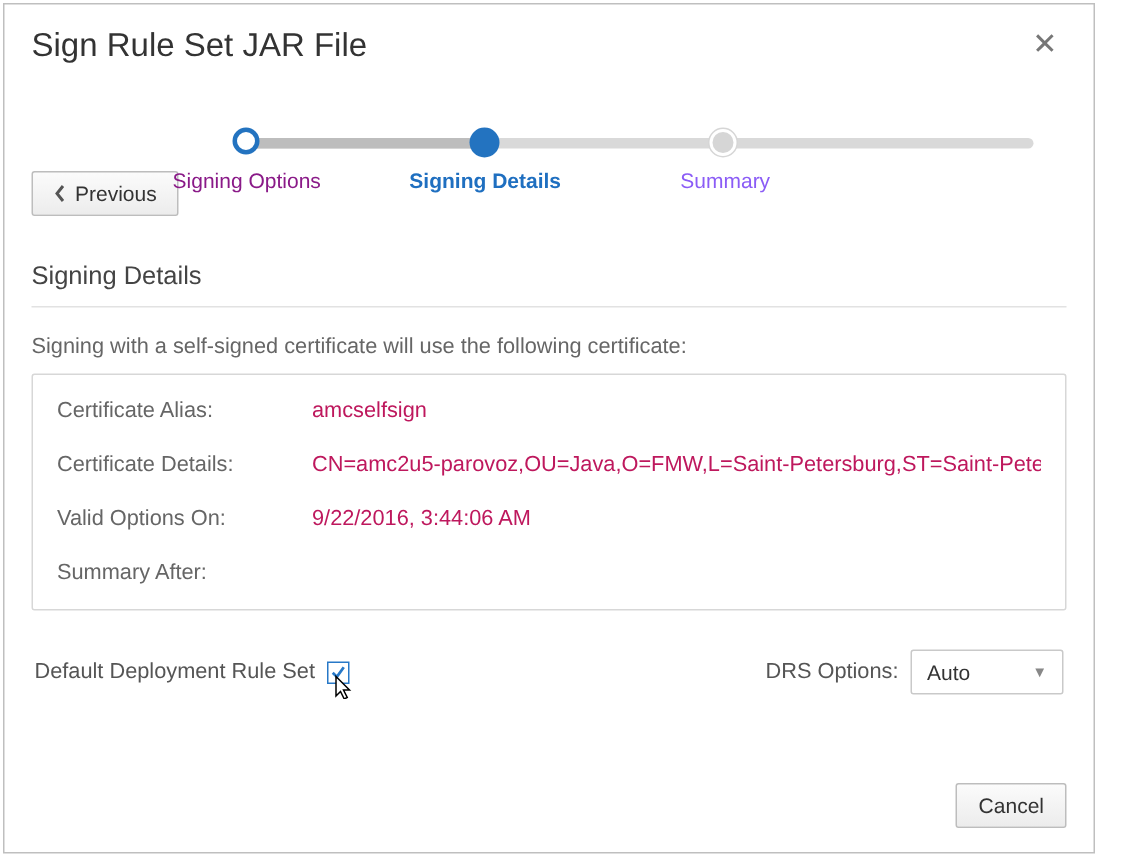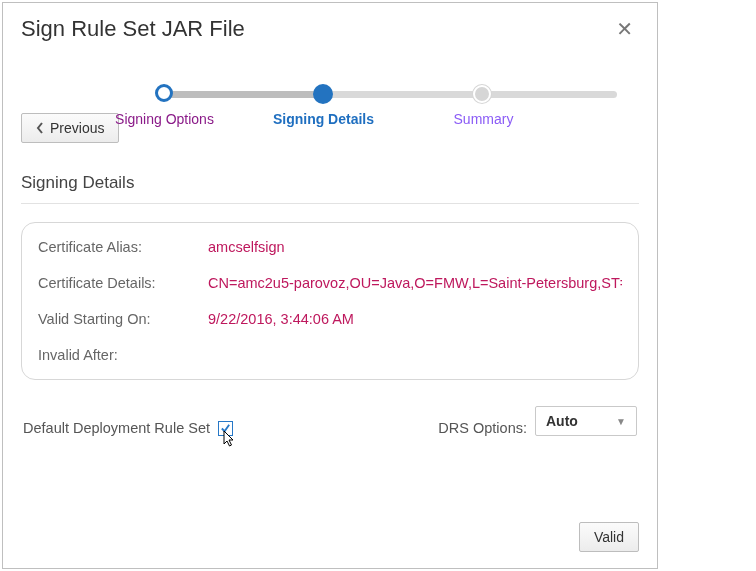--- a/index.html
+++ b/index.html
@@ -5,21 +5,21 @@
   * { box-sizing: border-box; }
   body {
     margin: 0;
     font-family: "Segoe UI", Arial, sans-serif;
     background: #fff;
     width: 756px;
     height: 571px;
     overflow: hidden;
   }
   .dialog {
-    width: 656px;
+    width: 728px;
     height: 567px;
     margin: 2px;
     border: 1px solid #bfbfbf;
     background: #fff;
     display: flex;
     flex-direction: column;
   }
   .title-bar {
     display: flex;
     align-items: center;
@@ -125,42 +125,42 @@
     border-bottom: 1px solid #e2e2e2;
     margin-bottom: 18px;
   }
   .intro {
     font-size: 14.5px;
     color: #666;
     margin-bottom: 10px;
   }
   .cert-box {
     border: 1px solid #d7d7d7;
-    border-radius: 14px;
+    border-radius: 2px;
     padding: 16px 16px 10px 16px;
   }
   .cert-row {
     display: flex;
     margin-bottom: 20px;
     font-size: 14.5px;
   }
   .cert-row:last-child { margin-bottom: 6px; }
   .cert-label {
     width: 170px;
     color: #666;
   }
   .cert-value {
     flex: 1;
     color: #be185d;
     white-space: nowrap;
     overflow: hidden;
   }
   .bottom-row {
     display: flex;
-    align-items: flex-end;
+    align-items: center;
     padding: 26px 2px 4px 2px;
     font-size: 14.5px;
     color: #555;
   }
   .chk-wrap {
     display: inline-flex;
     align-items: center;
     position: relative;
   }
   .chk {
@@ -189,21 +189,20 @@
     border-radius: 2px;
     margin-left: 8px;
     display: inline-flex;
     align-items: center;
     justify-content: space-between;
     padding: 0 10px;
     font-size: 14px;
     color: #333;
     cursor: pointer;
     background: #fff;
-    font-weight: bold;
   }
   .select .caret { color: #888; font-size: 10px; }
   .footer {
     display: flex;
     justify-content: flex-end;
     padding: 10px 18px 16px 18px;
   }
 </style>
 </head>
 <body>
@@ -234,36 +233,37 @@
       <div class="step-label current" style="left:190px">Signing Details</div>
 
       <div class="step-node future" style="left:340px"></div>
       <div class="step-label future" style="left:350px">Summary</div>
     </div>
 
   </div>
 
   <div class="body-area">
     <div class="section-title">Signing Details</div>
+    <div class="intro">Signing with a self-signed certificate will use the following certificate:</div>
 
     <div class="cert-box">
       <div class="cert-row">
         <div class="cert-label">Certificate Alias:</div>
         <div class="cert-value">amcselfsign</div>
       </div>
       <div class="cert-row">
         <div class="cert-label">Certificate Details:</div>
         <div class="cert-value">CN=amc2u5-parovoz,OU=Java,O=FMW,L=Saint-Petersburg,ST=Saint-Petersbur</div>
       </div>
       <div class="cert-row">
-        <div class="cert-label">Valid Starting On:</div>
+        <div class="cert-label">Valid Options On:</div>
         <div class="cert-value">9/22/2016, 3:44:06 AM</div>
       </div>
       <div class="cert-row">
-        <div class="cert-label">Invalid After:</div>
+        <div class="cert-label">Summary After:</div>
       </div>
     </div>
 
     <div class="bottom-row">
       <span>Default Deployment Rule Set</span>
       <span class="chk-wrap">
         <span class="chk">
           <svg viewBox="0 0 12 12">
               <path d="M2 6 L5 9 L10 2" stroke="#2778c7" stroke-width="2" fill="none"></path>
             </svg>
@@ -276,17 +276,17 @@
       <span>DRS Options:</span>
       <div class="select">
         <span>Auto</span>
         <span class="caret">▼</span>
       </div>
     </div>
   </div>
 
   <div class="footer">
     <div class="btn">
-      <span>Valid</span>
+      <span>Cancel</span>
     </div>
   </div>
 
 </div>
 
 </body></html>

